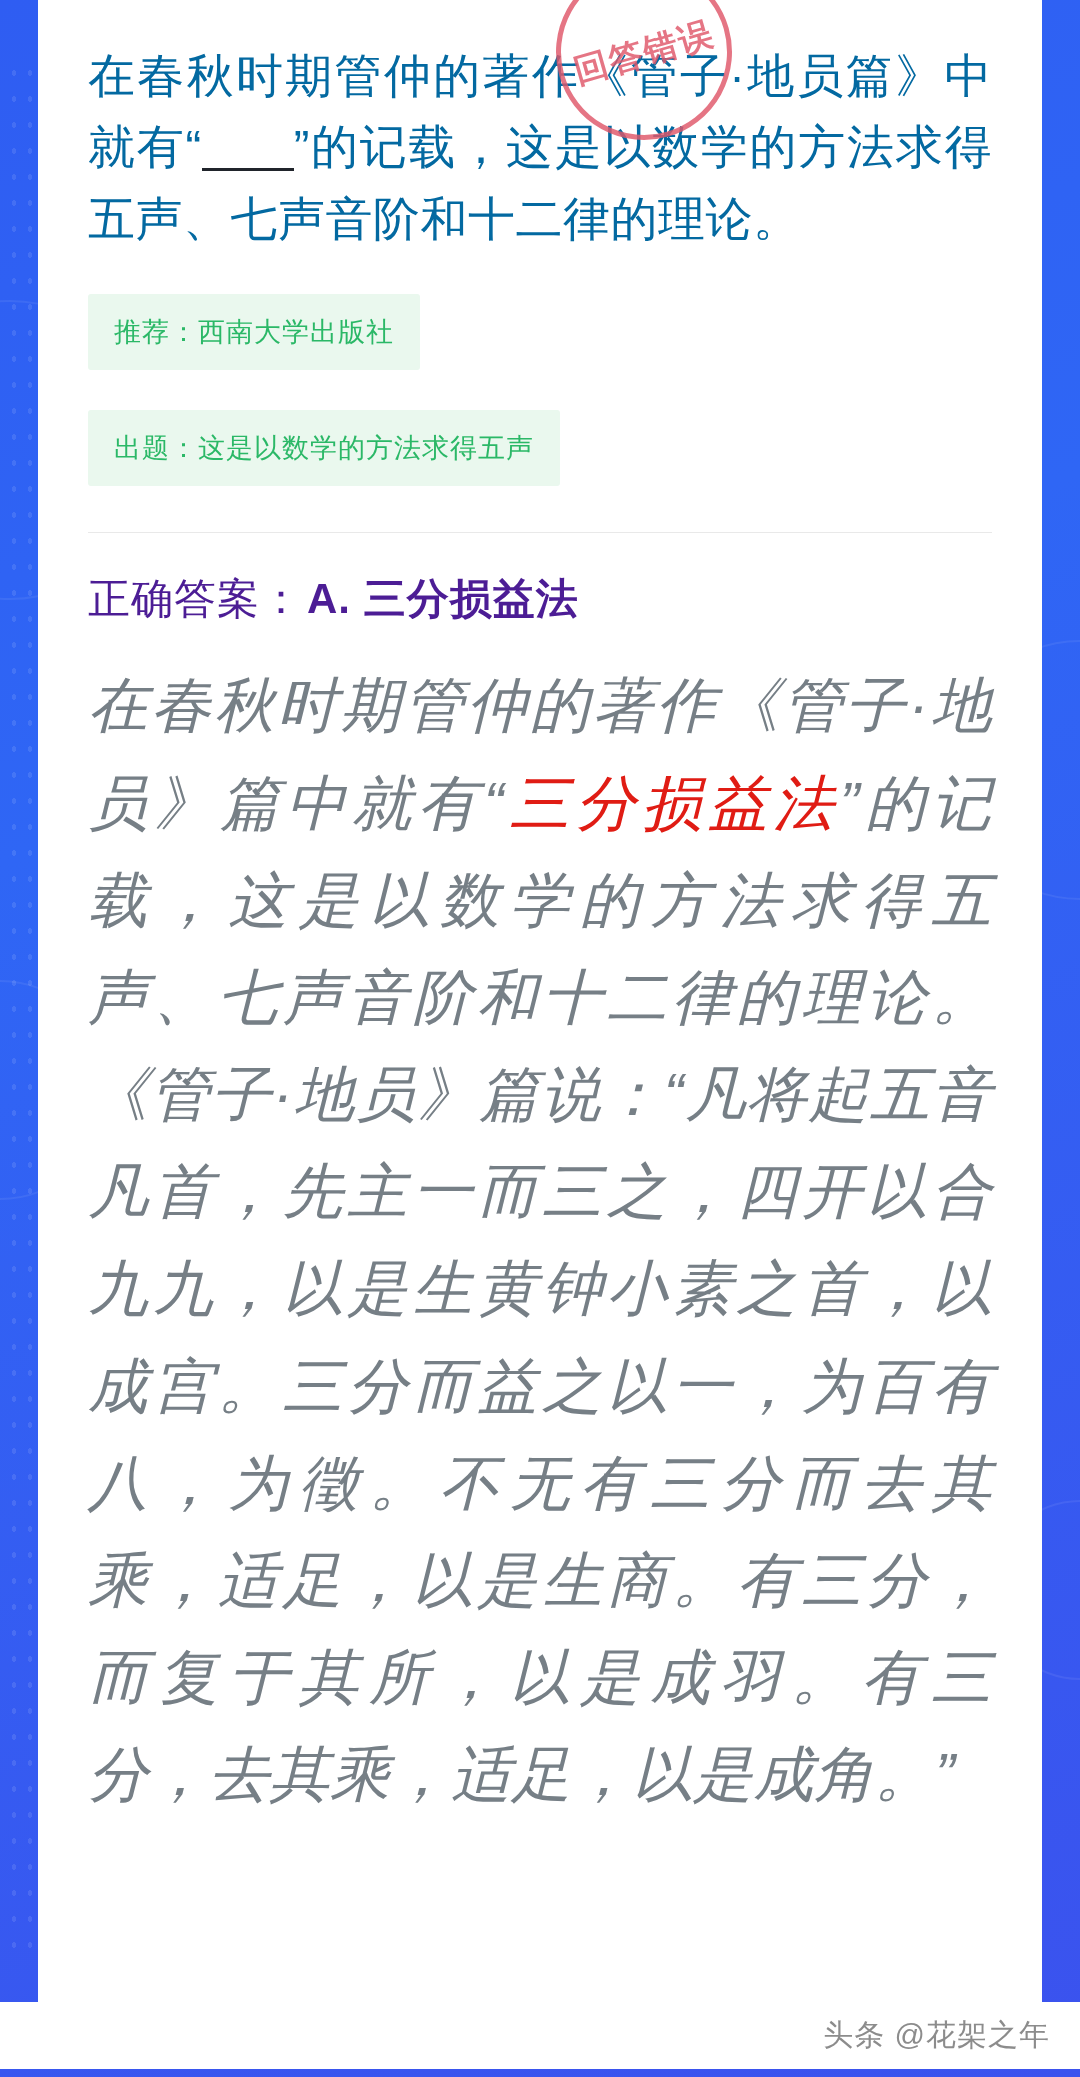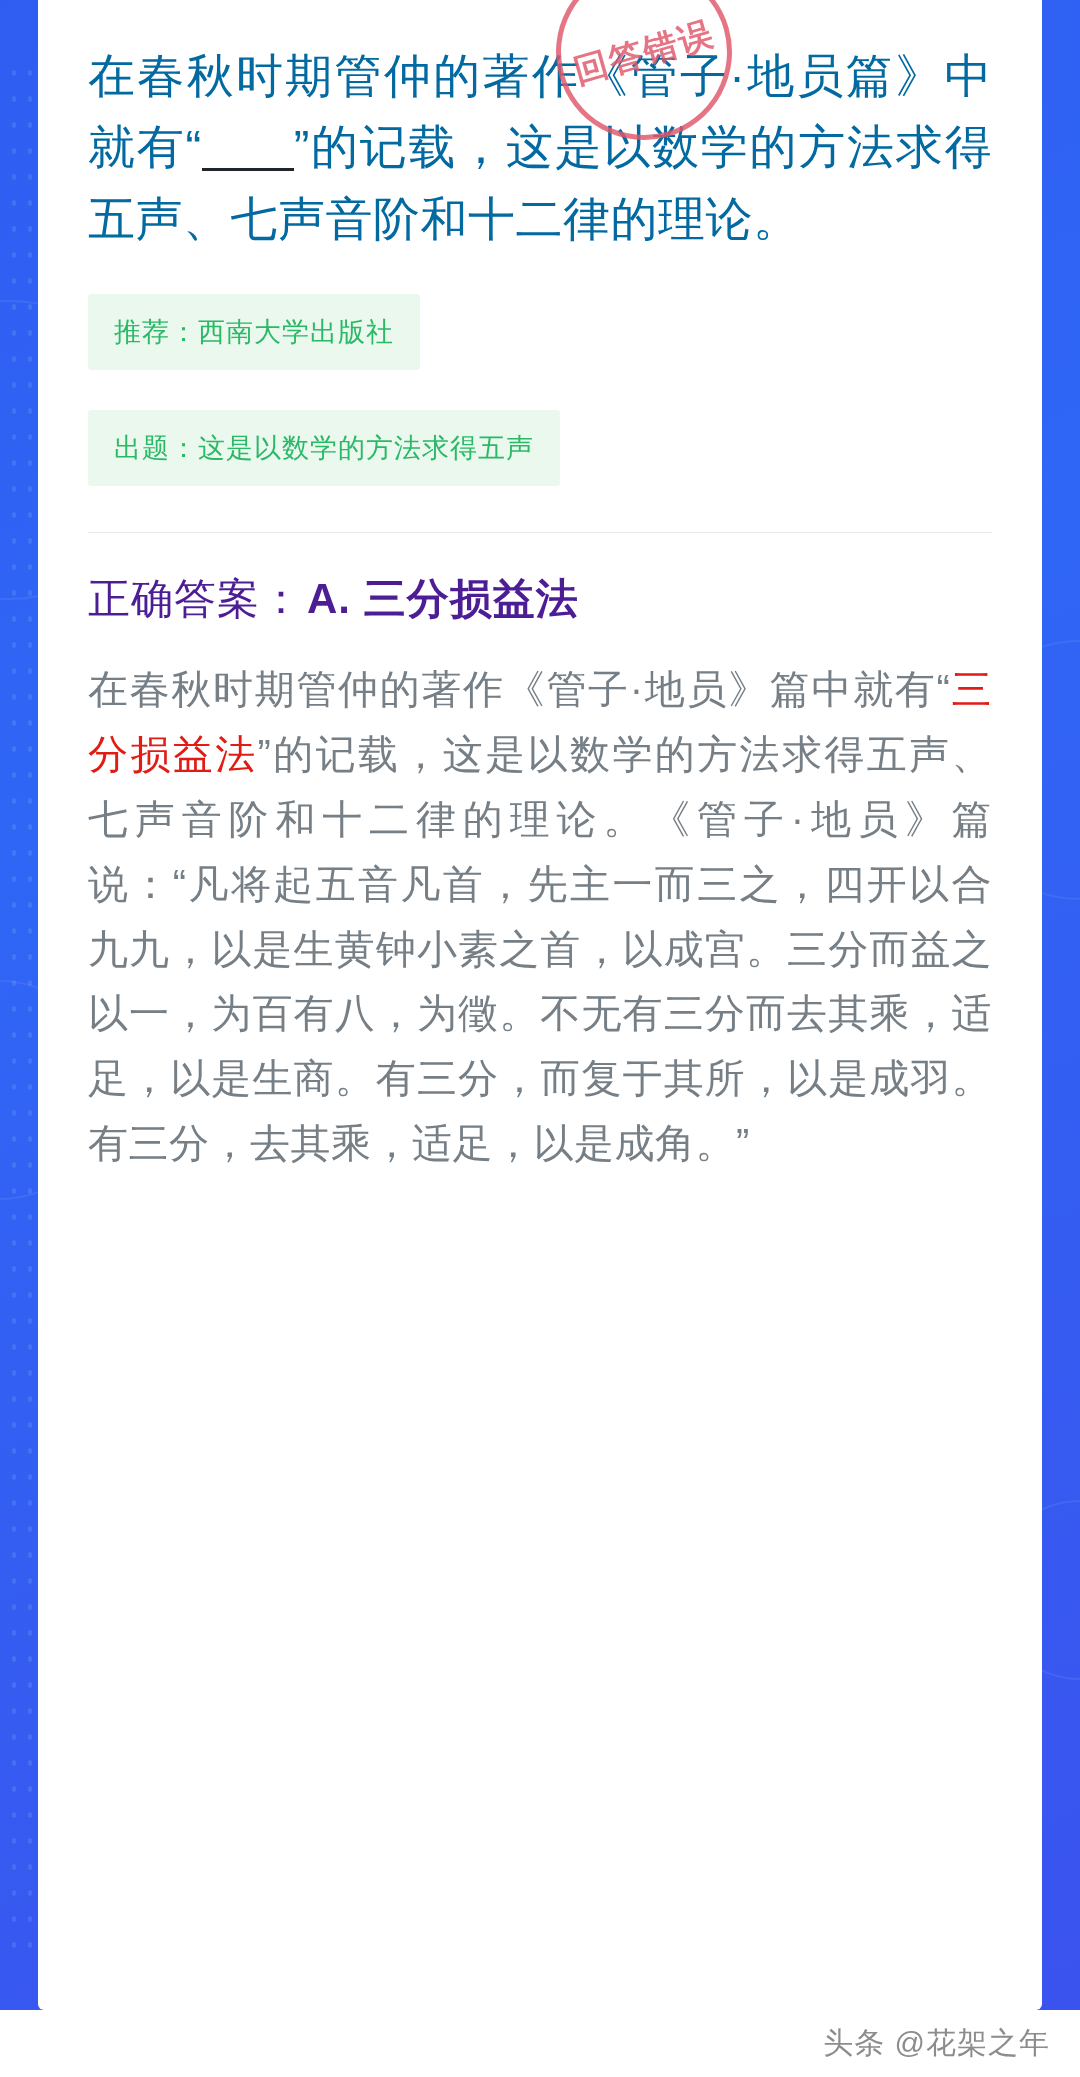--- a/index.html
+++ b/index.html
@@ -113,33 +113,34 @@
     color: #4c1d95;
     letter-spacing: 1px;
   }
   .answer-line .opt {
     font-weight: bold;
     margin-left: 4px;
   }
 
   .explain {
     margin-top: 30px;
-    font-size: 40px;
+    font-size: 60px;
     line-height: 1.62;
     color: #767f86;
     text-align: justify;
     letter-spacing: 0.5px;
+    font-style: italic;
   }
   .explain .hl { color: #e01c14; }
 
   
   .footer {
     position: absolute;
     left: 0;
-    bottom: 0;
+    bottom: 8px;
     width: 1080px;
     height: 67px;
     background: #ffffff;
     display: flex;
     align-items: center;
     justify-content: flex-end;
     padding-right: 30px;
   }
   .footer .wm {
     font-size: 30px;

